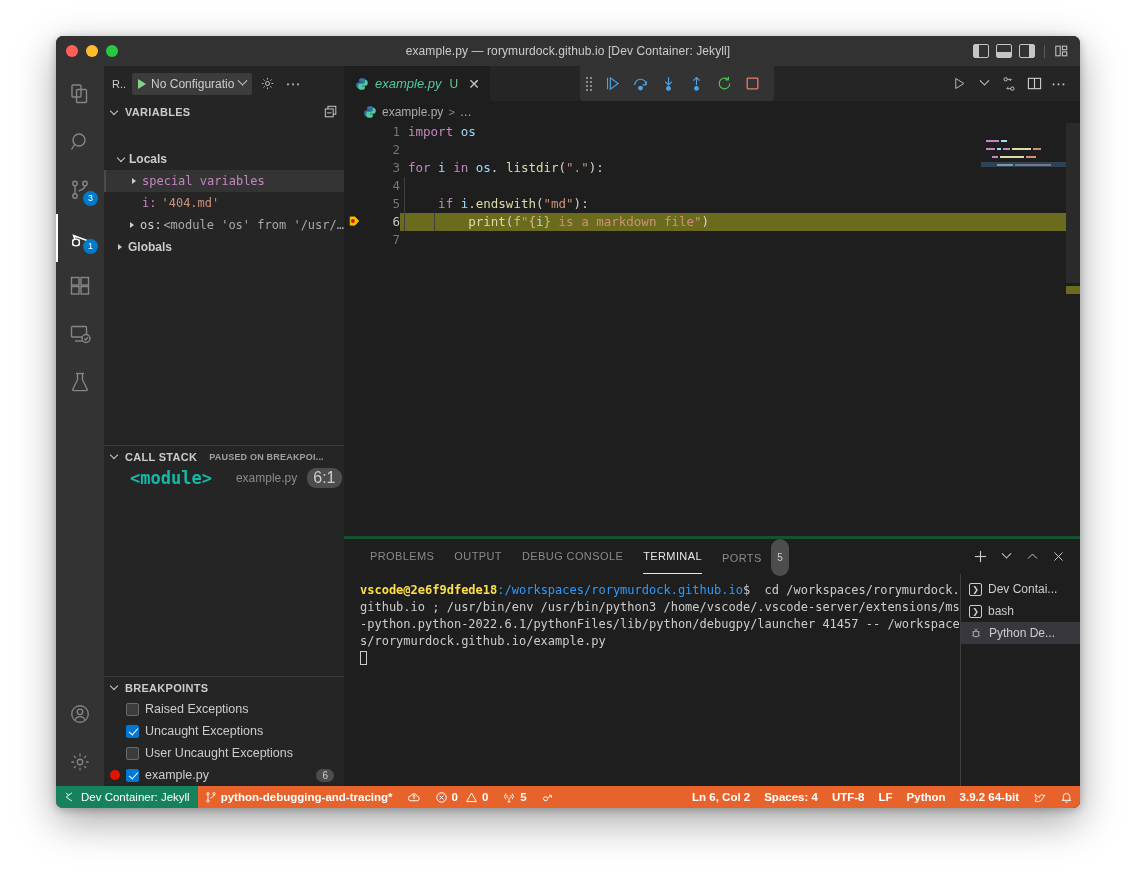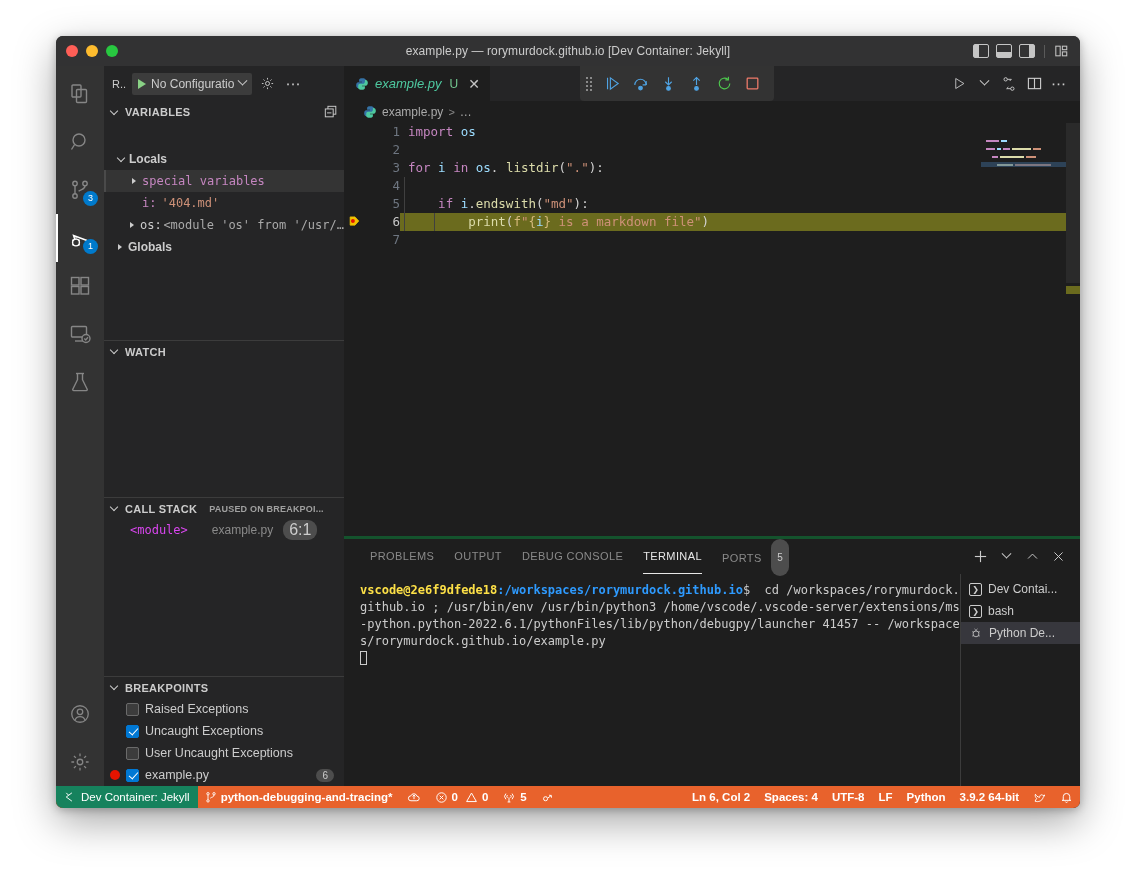--- a/index.html
+++ b/index.html
@@ -131,21 +131,21 @@
   .arrow-d { width: 6px; height: 6px; border-right: 1.3px solid #cccccc; border-bottom: 1.3px solid #cccccc; transform: rotate(45deg); margin: 0 5px 3px 0; flex:0 0 auto; }
   .vname { color: #c586c0; }
   .vname-o { color: #cccccc; }
   .vval-str { color: #ce9178; }
   .vval-dim { color: #a9a9a9; text-align: right; }
   .scope-name { font-size: 12px; font-weight: bold; color: #cccccc; font-family: "Liberation Sans", sans-serif; }
 
   .watch-body { flex: 1 1 auto; min-height: 0; }
   .callstack-body { }
   .cs-row { height: 22px; display:flex; align-items:center; padding-left: 26px; gap: 10px; cursor: pointer; }
-  .cs-name { font-size: 12px; color: #d946ef; font-family: "DejaVu Sans Mono", monospace; font-weight: normal; }
+  .cs-name { font-size: 17px; color: #14b8a6; font-family: "DejaVu Sans Mono", monospace; font-weight: bold; }
   .cs-file { font-size: 12px; color: #8a8a8a; margin-left: 14px; }
   .cs-pos { font-size: 16px; color: #cccccc; background:#4d4d4d; border-radius:9px; padding: 1px 6px; }
 
   .bp-spacer { flex: 1 1 auto; min-height: 0; }
   .bp-row { height: 22px; display: flex; align-items: center; padding-left: 22px; gap: 6px; cursor: pointer; }
   .cbx { width: 13px; height: 13px; border-radius: 2px; background: #3c3c3c; border: 1px solid #6b6b6b; position: relative; flex:0 0 auto; }
   .cbx.on { background: #0078d4; border-color: #0078d4; }
   .cbx.on::after {
     content:""; position:absolute; left:3.5px; top:0.5px; width:4px; height:8px;
     border-right:1.8px solid #fff; border-bottom:1.8px solid #fff; transform: rotate(42deg);
@@ -249,21 +249,21 @@
   .panel-actions { margin-left: auto; display: flex; align-items: center; gap: 2px; padding-right: 10px; }
   .pa-btn { width:24px;height:24px;display:flex;align-items:center;justify-content:center;cursor:pointer;color:#cccccc;font-size:15px; }
 
   .panel-body { flex: 1; display: flex; min-height: 0; }
   .term {
     flex: 1; min-width: 0; padding: 8px 0 0 16px;
     font-family: "DejaVu Sans Mono", monospace; font-size: 12px; line-height: 17px;
     color: #cccccc; white-space: pre-wrap; word-break: break-all;
   }
   .t-user { color: #fde047; font-weight: bold; }
-  .t-path { color: #2e9afe; font-weight: bold; }
+  .t-path { color: #2e9afe; font-weight: normal; }
   .t-cursor { display:inline-block; width:7px; height:14px; border:1px solid #cccccc; vertical-align:-3px; }
 
   .term-list {
     width: 120px; flex: 0 0 120px; background: #1e1e1e;
     border-left: 1px solid #3c3c3c; padding-top: 4px;
   }
   .tl-row {
     height: 22px; display: flex; align-items: center; gap: 6px;
     padding-left: 8px; font-size: 12px; color: #cccccc; cursor: pointer;
     white-space: nowrap; overflow: hidden;
@@ -426,24 +426,20 @@
             <span class="vname-o">os:</span>
             <span style="width:5px"></span>
             <span class="vval-dim">&lt;module 'os' from '/usr/…</span>
           </div>
           <div class="var-row" style="padding-left:14px">
             <span class="arrow-r"></span>
             <span class="scope-name">Globals</span>
           </div>
         </div>
 
-        <div class="sect-header" style="margin-top:82px">
-          <span class="twisty"></span>
-          <span class="sect-title">WATCH</span>
-        </div>
         <div class="watch-body"></div>
 
         <div class="sect-header">
           <span class="twisty"></span>
           <span class="sect-title">CALL STACK</span>
           <span class="sect-sub">PAUSED ON BREAKPOI...</span>
         </div>
         <div class="callstack-body">
           <div class="cs-row">
             <span class="cs-name">&lt;module&gt;</span>

